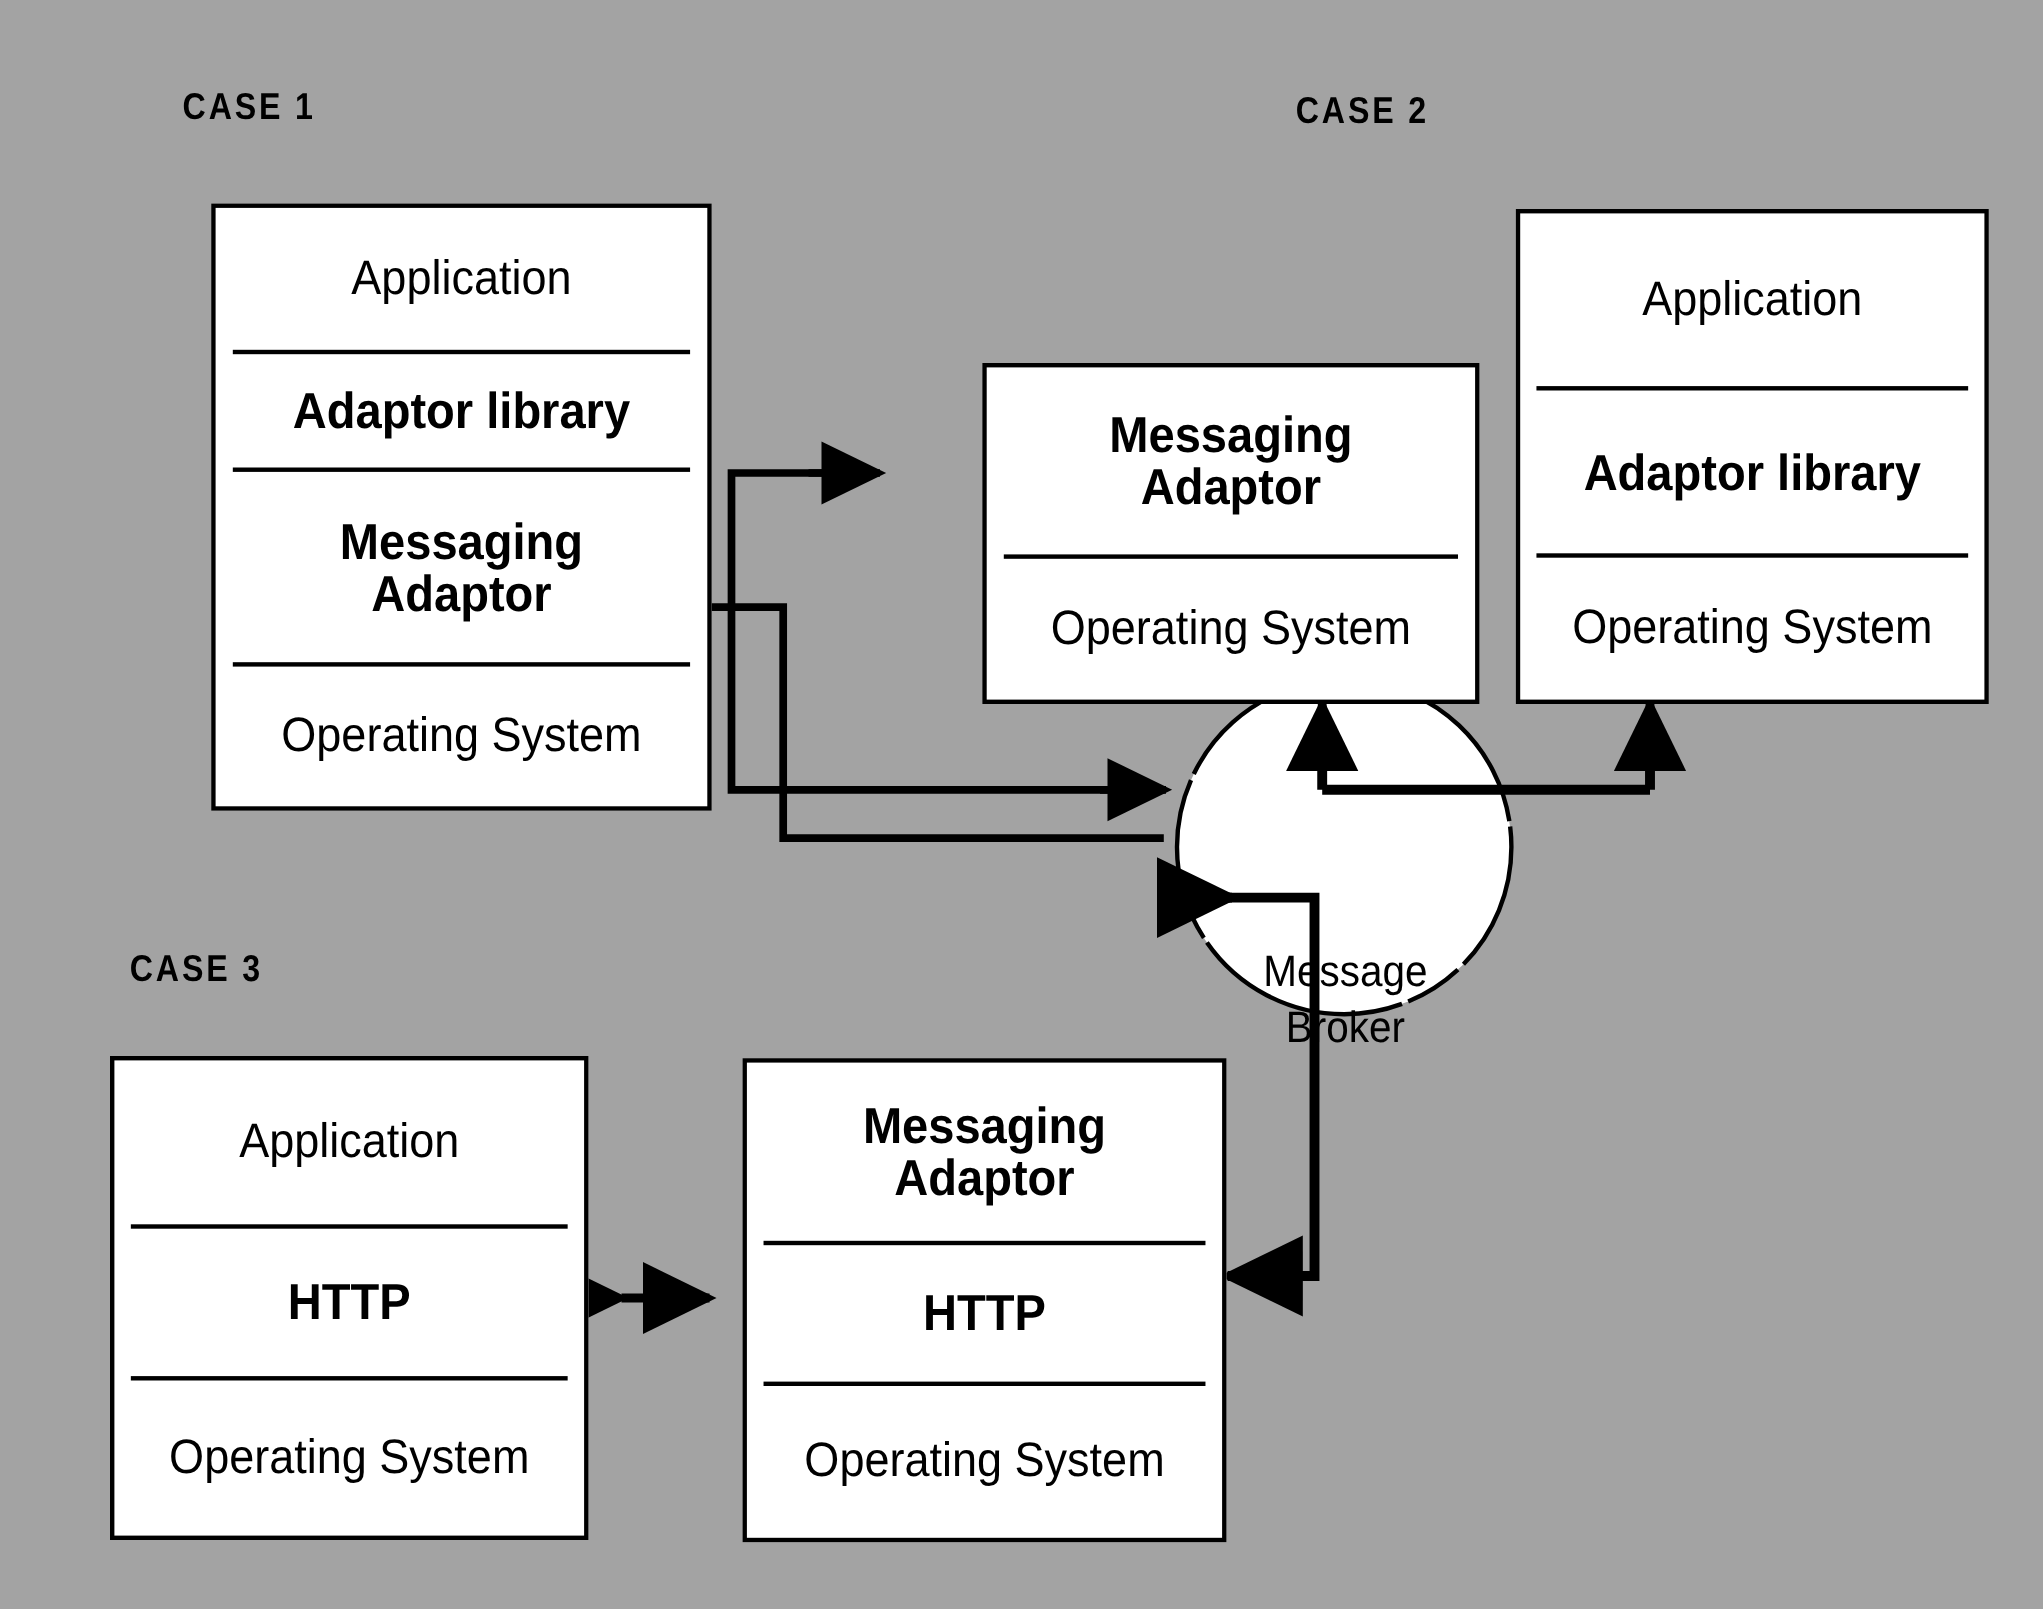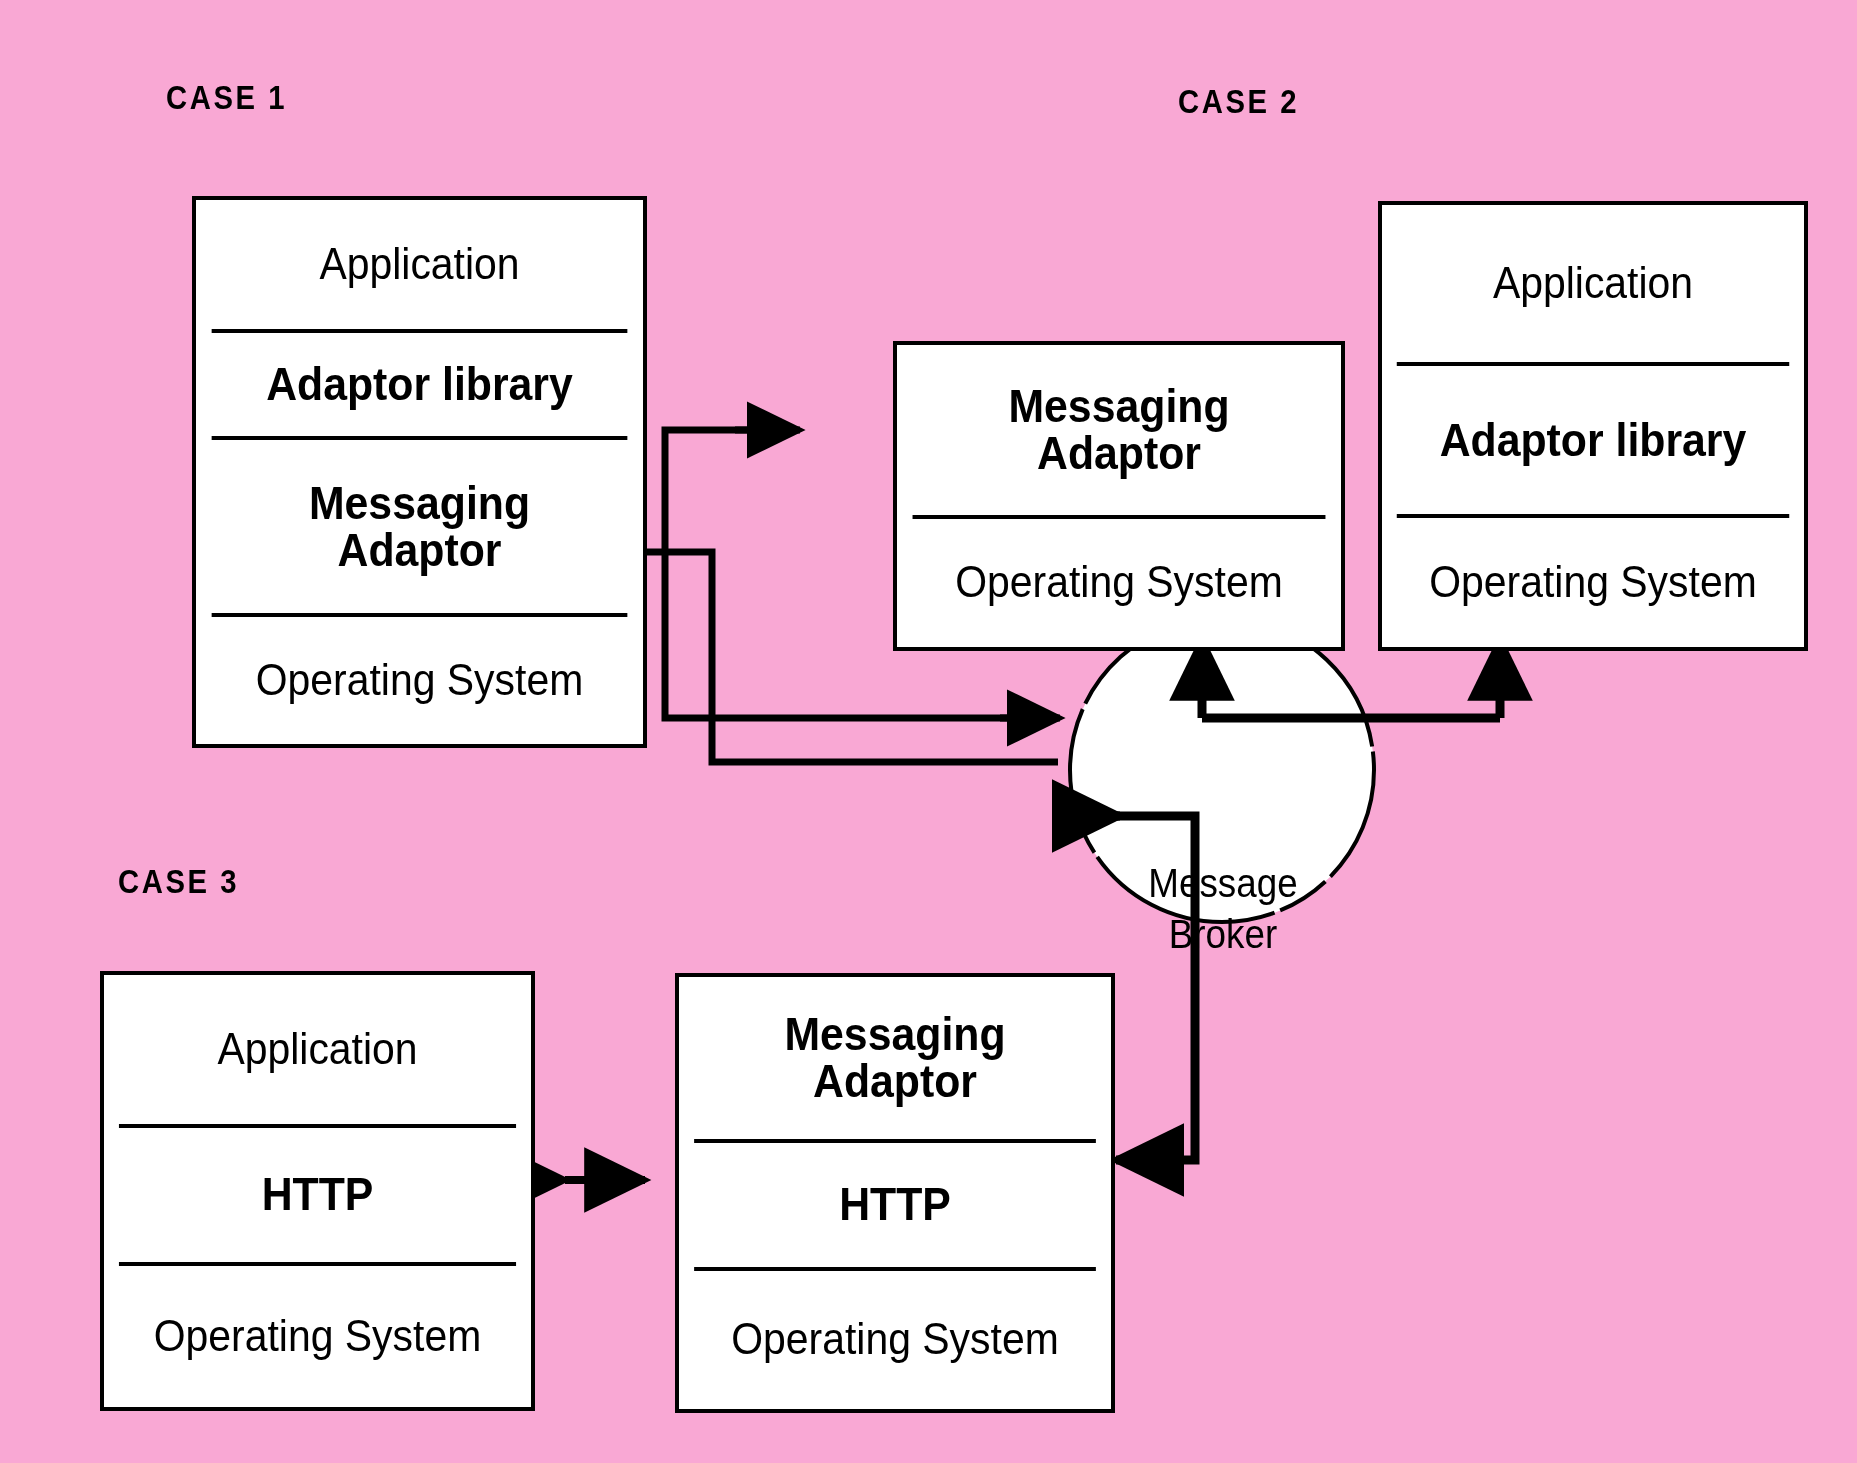--- a/index.html
+++ b/index.html
@@ -4,21 +4,21 @@
 <style>
   html, body {
     margin: 0;
     padding: 0;
     background: #ffffff;
   }
   #canvas {
     position: relative;
     width: 1857px;
     height: 1463px;
-    background: #f9a8d4;
+    background: #a3a3a3;
     font-family: "Liberation Sans", sans-serif;
     overflow: hidden;
   }
   svg.layer {
     position: absolute;
     left: 0;
     top: 0;
     width: 1857px;
     height: 1463px;
   }
@@ -35,21 +35,20 @@
     transform-origin: left center;
   }
   
   .stack {
     position: absolute;
     border: 4px solid #000000;
     background: #ffffff;
     box-sizing: border-box;
     display: flex;
     flex-direction: column;
-    margin-top: 11px;
   }
   .layer-row {
     box-sizing: border-box;
     display: flex;
     align-items: center;
     justify-content: center;
     text-align: center;
     color: #000000;
     line-height: 1.02;
     padding: 0 6px;

